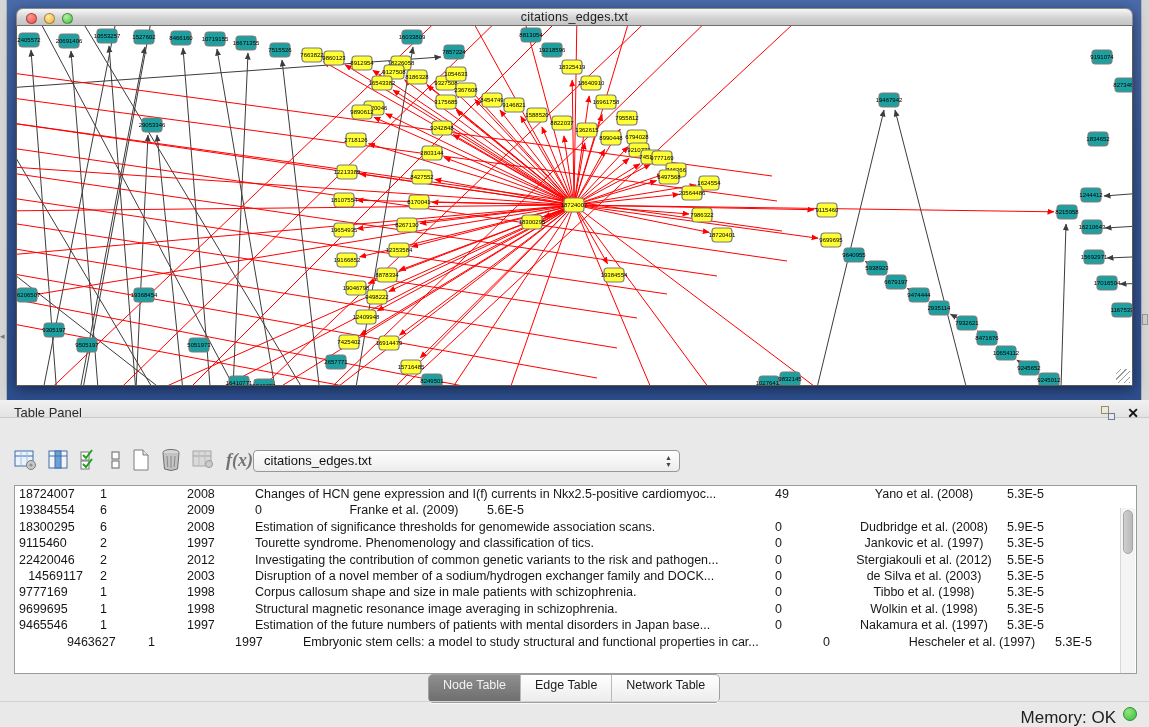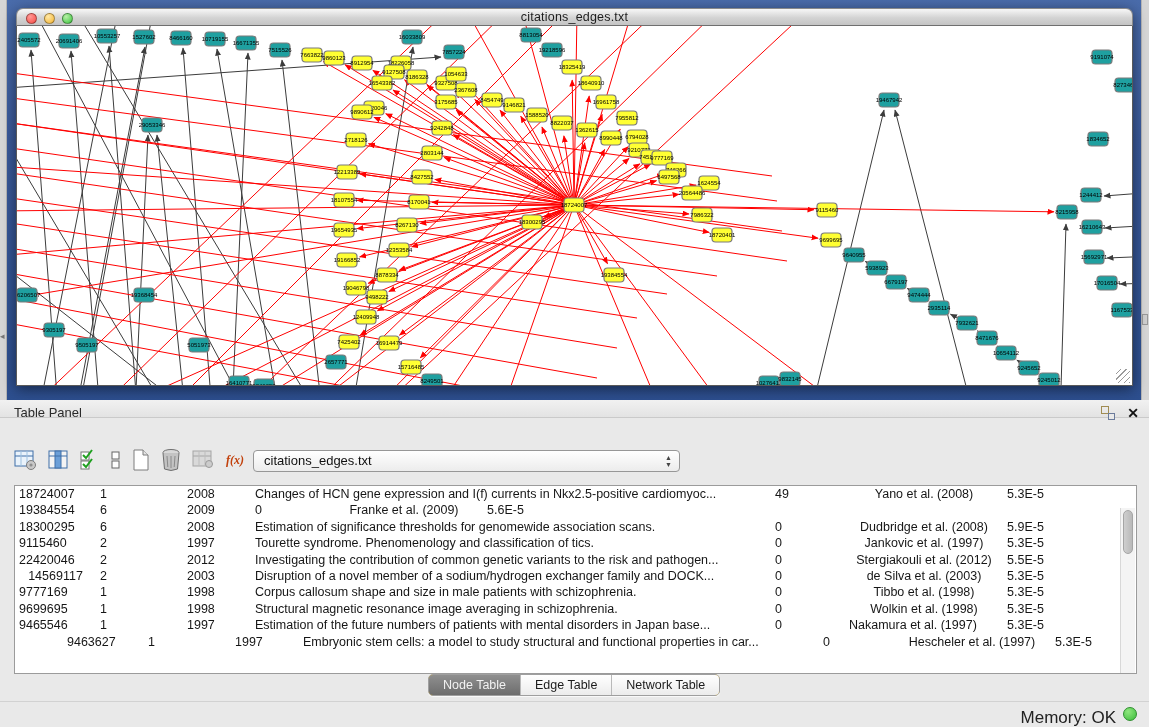--- a/index.html
+++ b/index.html
@@ -36,39 +36,39 @@
   .table-panel { position:absolute; left:0; top:400px; width:1149px; height:327px; background:#e9e9e9; }
   .tp-header { height:18px; background:linear-gradient(#f1f1f1,#e3e3e3); border-bottom:1px solid #cacaca;
     font-size:13px; color:#2a2a2a; line-height:26px; padding-left:14px; position:relative; }
   .tp-header .undock { position:absolute; right:34px; top:6px; width:14px; height:14px; cursor:default; }
   .tp-header .undock .sq1 { position:absolute; left:0; top:0; width:8px; height:8px; border:1.5px solid #a08c52; }
   .tp-header .undock .sq2 { position:absolute; right:0; bottom:0; width:7px; height:7px; border:1.5px solid #6b7b9b; background:#e9e9e9; }
   .tp-header .close-x { position:absolute; right:10px; top:0px; font-size:14px; font-weight:bold; color:#111; line-height:26px; }
 
   .toolbar { position:absolute; left:14px; top:42px; height:36px; display:flex; align-items:center; }
   .tbtn { margin-right:10px; display:inline-flex; align-items:center; justify-content:center; }
-  .fx { font-family:"Liberation Serif",serif; font-style:italic; font-weight:bold; font-size:12px; color:#c2410c; }
+  .fx { font-family:"Liberation Serif",serif; font-style:italic; font-weight:bold; font-size:18px; color:#737373; }
   .combo { position:absolute; left:253px; top:50px; width:427px; height:22px;
     background:linear-gradient(#ffffff,#ececec); border:1px solid #979797; border-radius:4px;
     font-size:13px; color:#111; line-height:20px; padding-left:10px; }
   .combo .arrows { position:absolute; right:7px; top:3px; font-size:7px; line-height:7px; color:#444; text-align:center; }
 
   .table-wrap { position:absolute; left:14px; top:85px; width:1123px; height:189px;
     background:#fff; border:1px solid #9b9b9b; overflow:hidden; }
   .thead { display:flex; height:21px; background:linear-gradient(#dff0f9,#c8e4f2);
     border-bottom:1px solid #8aa9ba; font-size:12.5px; color:#1c1c1c; }
   .th { border-right:1px solid #9fc0d2; line-height:20px; overflow:hidden; white-space:nowrap; flex:none; padding:0 3px; }
   .th .sort { font-size:9px; margin-right:2px; color:#234; }
   .tbody { font-size:12.5px; color:#161616; }
   .tr { display:flex; height:16.4px; line-height:16.4px; white-space:nowrap; }
   .td { flex:none; overflow:hidden; padding:0 4px; }
   .vscroll { position:absolute; right:1px; top:22px; width:15px; height:165px; background:#f4f4f4; border-left:1px solid #d8d8d8; }
   .vscroll .thumb { position:absolute; left:2px; top:2px; width:10px; height:44px; background:linear-gradient(90deg,#cfcfcf,#b9b9b9); border:1px solid #a5a5a5; border-radius:6px; }
 
-  .seg-group { position:absolute; left:428px; top:274px; height:22px; display:flex;
+  .seg-group { position:absolute; left:428px; top:274px; height:29px; display:flex;
     border:1px solid #9f9f9f; border-radius:5px; overflow:hidden; background:#eab308;
     box-shadow:0 1px 1px rgba(255,255,255,.8); }
   .seg { padding:0 14px; font-size:12.5px; line-height:20px; color:#1c1c1c;
     background:linear-gradient(#ffffff,#ececec); border-right:1px solid #b9b9b9; }
   .seg:last-child { border-right:none; }
   .seg.selected { background:linear-gradient(#8f8f8f,#6d6d6d); color:#f2f2f2; }
 
   .statusbar { position:absolute; left:0; bottom:0; width:1149px; height:26px; border-top:1px solid #d2d2d2; }
   .mem { position:absolute; right:33px; top:6px; font-size:17px; color:#222; }
   .mem-dot { position:absolute; right:12px; top:5px; width:14px; height:14px; border-radius:50%;
@@ -783,21 +783,21 @@
           <div class="td" style="width: 74px; text-align: left;">0</div>
           <div class="td" style="width: 158px; text-align: center;">Wolkin et al. (1998)</div>
           <div class="td" style="width: 91px; text-align: left;">5.3E-5</div>
         </div>
         <div class="tr">
           <div class="td" style="width: 81px; text-align: left;">9465546</div>
           <div class="td" style="width: 87px; text-align: left;">1</div>
           <div class="td" style="width: 68px; text-align: left;">1997</div>
           <div class="td" style="width: 520px; text-align: left;">Estimation of the future numbers of patients with mental disorders in Japan base...</div>
           <div class="td" style="width: 74px; text-align: left;">0</div>
-          <div class="td" style="width: 158px; text-align: left;">Nakamura et al. (1997)</div>
+          <div class="td" style="width: 158px; text-align: center;">Nakamura et al. (1997)</div>
           <div class="td" style="width: 91px; text-align: left;">5.3E-5</div>
         </div>
         <div class="tr">
           <div class="td" style="width: 81px; text-align: left; margin-left: 48px;">9463627</div>
           <div class="td" style="width: 87px; text-align: left;">1</div>
           <div class="td" style="width: 68px; text-align: left;">1997</div>
           <div class="td" style="width: 520px; text-align: left;">Embryonic stem cells: a model to study structural and functional properties in car...</div>
           <div class="td" style="width: 74px; text-align: left;">0</div>
           <div class="td" style="width: 158px; text-align: center;">Hescheler et al. (1997)</div>
           <div class="td" style="width: 91px; text-align: left;">5.3E-5</div>

